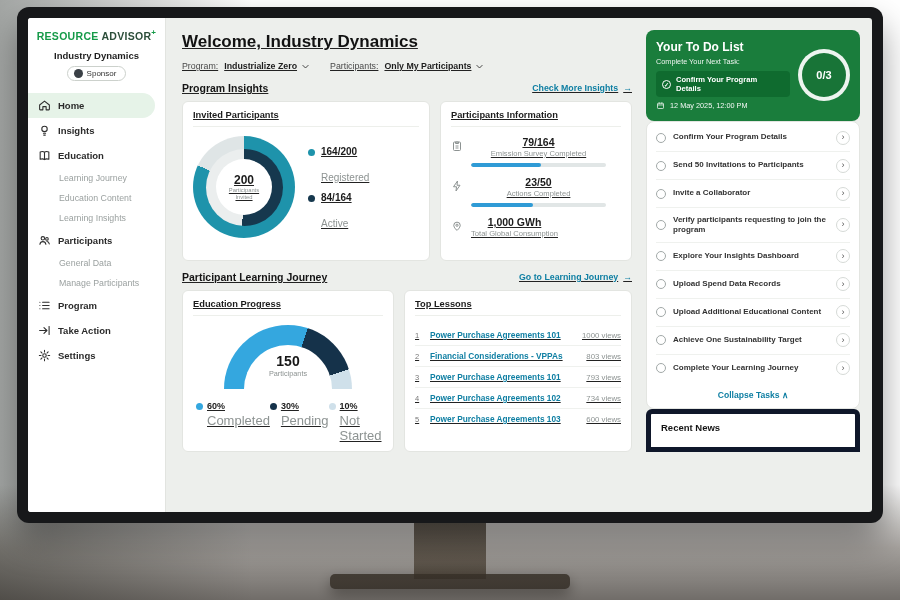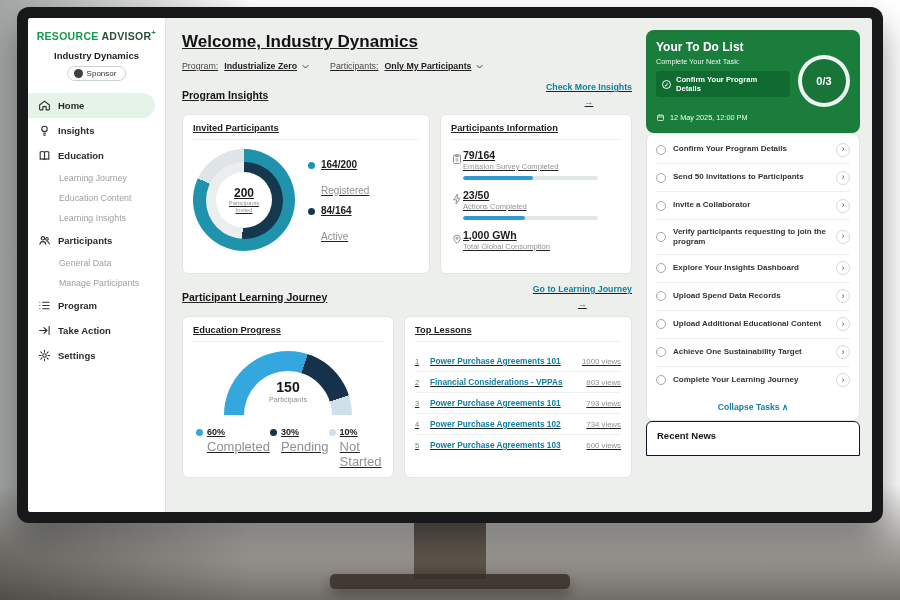--- a/index.html
+++ b/index.html
@@ -41,21 +41,21 @@
 
   
   .main { flex:1; min-width:0; padding:14px 12px 16px 16px;text-decoration:underline; }
   .page-title { font-size:17px; font-weight:700; color:#121212; margin-bottom:9px; }
   .filters { display:flex; align-items:center; gap:6px; font-size:8.8px; color:#4a4a4a; margin-bottom:11px; }
   .f-value { font-weight:700; color:#1d1d1d; display:flex; align-items:center; gap:4px; cursor:pointer; }
   .f-gap { width:8px; }
   .chev svg { width:9px; height:9px; display:block; color:#333; }
   .sec-head { display:flex; justify-content:space-between; align-items:center; margin:4px 0 7px; }
   .sec-title { font-size:10.5px; font-weight:700; color:#151515; }
-  .sec-link { font-size:8.8px; font-weight:700; color:#0f7fa3; display:flex; gap:5px; align-items:center; cursor:pointer;flex-direction:column; }
+  .sec-link { font-size:8.8px; font-weight:700; color:#0f7fa3; display:flex; gap:5px; align-items:center; cursor:pointer; }
   .cards { display:flex; gap:10px; margin-bottom:10px; align-items:stretch; }
   .card { background:#fff; border:1px solid #e3e5e1; border-radius:6px; padding:8px 10px; }
   .card-title { font-size:9.3px; font-weight:700; color:#1c1c1c; padding-bottom:6px;
     border-bottom:1px solid #edefeb; margin-bottom:9px; }
 
   .card-invited { width:248px; }
   .invited-body { display:flex; align-items:center; gap:13px; }
   .donut-outer { width:102px; height:102px; border-radius:50%; display:flex; align-items:center; justify-content:center; flex-shrink:0; }
   .donut-inner { width:77px; height:77px; border-radius:50%; display:flex; align-items:center; justify-content:center; }
   .donut-hole { width:56px; height:56px; border-radius:50%; background:#fff; display:flex; flex-direction:column;
@@ -63,21 +63,21 @@
   .donut-value { font-size:12px; font-weight:700; color:#1a1a1a; }
   .donut-label { font-size:5.8px; color:#8d9392; width:44px; line-height:1.2; }
   .legend-item { display:flex; gap:6px; margin:9px 0; align-items:flex-start; }
   .dot { width:7px; height:7px; border-radius:50%; margin-top:3px; flex-shrink:0; }
   .dot-teal { background:#1e93ab; } .dot-navy { background:#16384e; }
   .dot-c1 { background:#34a7df; } .dot-c2 { background:#15324a; } .dot-c3 { background:#cfe0ea; }
   .legend-value { font-size:10px; font-weight:700; color:#1b1b1b; }
   .legend-label { font-size:10px; color:#8d9392; margin-top:15px; }
 
   .card-info { flex:1; }
-  .info-row { display:flex; margin-bottom:9px; align-items:flex-start; }
+  .info-row { display:flex; gap:8px; margin-bottom:9px; align-items:flex-start;text-align:center; }
   .info-icon { width:12px; height:14px; color:#8d9392; flex-shrink:0; margin-top:2px; }
   .info-icon svg { width:12px; height:12px; }
   .info-value { font-size:10.5px; font-weight:700; color:#1b1b1b; }
   .info-label { font-size:7.6px; color:#8d9392; margin:1px 0 5px; }
   .pbar { width:135px; height:4px; background:#e1e6e6; border-radius:2px; overflow:hidden; }
   .pfill { height:100%; background:#2f9bd6; border-radius:2px; }
 
   .card-edu { width:212px; }
   .gauge-wrap { position:relative; width:128px; height:66px; margin:4px auto 0; overflow:hidden; }
   .gauge-arc { position:absolute; left:0; top:0; width:128px; height:128px; border-radius:50%; }
@@ -100,34 +100,34 @@
   
   .rightpanel { width:228px; flex-shrink:0; padding:12px 12px 0 2px; display:flex; flex-direction:column; overflow:hidden; }
   .todo-card { background:#1a7d3c; border-radius:8px; color:#fff; padding:10px 10px 11px; display:flex; gap:8px; }
   .todo-left { flex:1; min-width:0; }
   .todo-title { font-size:12px; font-weight:700; }
   .todo-sub { font-size:7.3px; opacity:.92; margin:3px 0 5px; }
   .todo-next { background:#0f6b2f; border-radius:4px; padding:4px 6px; font-size:7.6px; font-weight:700;
     display:flex; gap:5px; align-items:center; cursor:pointer; }
   .todo-check { width:9px; height:9px; border:1px solid #fff; border-radius:50%; font-size:6px;
     display:inline-flex; align-items:center; justify-content:center; flex-shrink:0; }
-  .todo-due { font-size:7.3px; margin-top:16px; display:flex; gap:5px; align-items:center; opacity:.95; }
+  .todo-due { font-size:7.3px; margin-top:4px; display:flex; gap:5px; align-items:center; opacity:.95; }
   .todo-due svg { width:9px; height:9px; }
   .todo-ring { width:52px; height:52px; border-radius:50%; border:4px solid rgba(255,255,255,.92);
     background:rgba(0,0,0,.07); display:flex; align-items:center; justify-content:center;
     font-size:11px; font-weight:700; align-self:center; flex-shrink:0; }
 
   .tasks-card { background:#fff; border:1px solid #e3e5e1; border-radius:8px; padding:2px 9px 0; }
   .task-row { display:flex; align-items:center; gap:7px; padding:6.5px 0; border-bottom:1px solid #eff1ee; cursor:pointer; }
   .task-check { width:10px; height:10px; border:1.4px solid #a2a9a8; border-radius:50%; flex-shrink:0; }
   .task-label { flex:1; font-size:8px; font-weight:600; color:#333; line-height:1.3; }
   .task-go { width:14px; height:14px; border:1px solid #d6dad7; border-radius:50%; color:#555;
     font-size:9px; line-height:1; display:flex; align-items:center; justify-content:center; flex-shrink:0; }
   .collapse-link { text-align:center; font-size:8.6px; font-weight:700; color:#0f7fa3; padding:8px 0; cursor:pointer; }
-  .news-card { background:#fff; border:1px solid #0f172a; border-radius:6px 6px 0 0; padding:8px 10px 14px;
+  .news-card { background:#fff; border:5px solid #0f172a; border-radius:6px 6px 0 0; padding:8px 10px 14px;
     font-size:9.5px; font-weight:700; color:#151515; }
 </style>
 </head>
 <body>
 
 <div class="scene">
   <div class="stand"></div>
   <div class="stand-base"></div>
 
   <div class="monitor">

